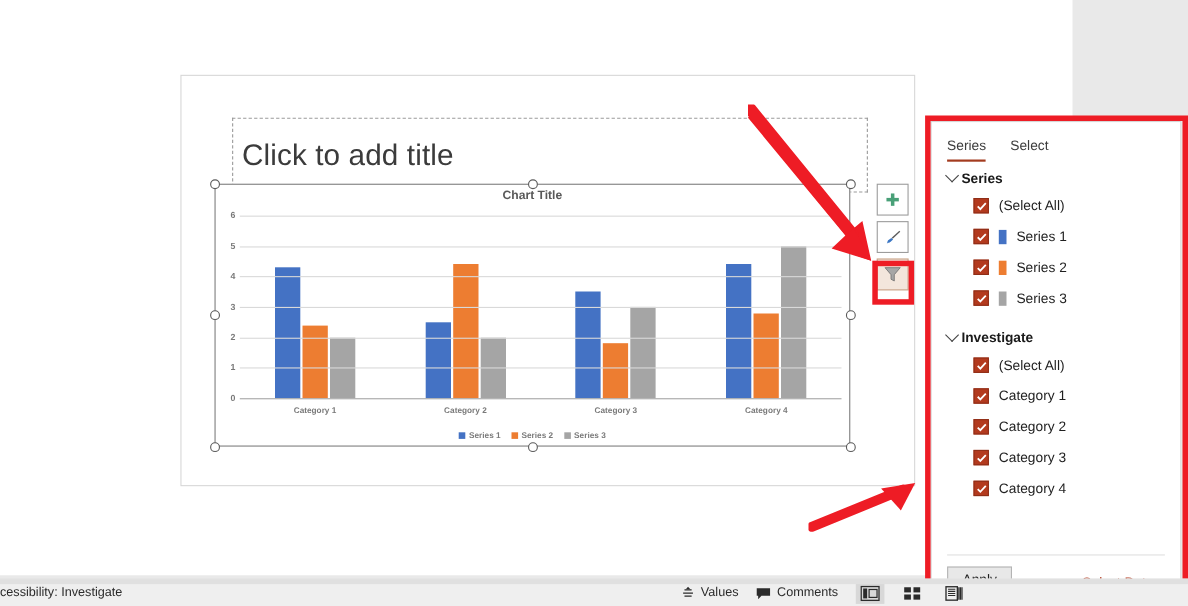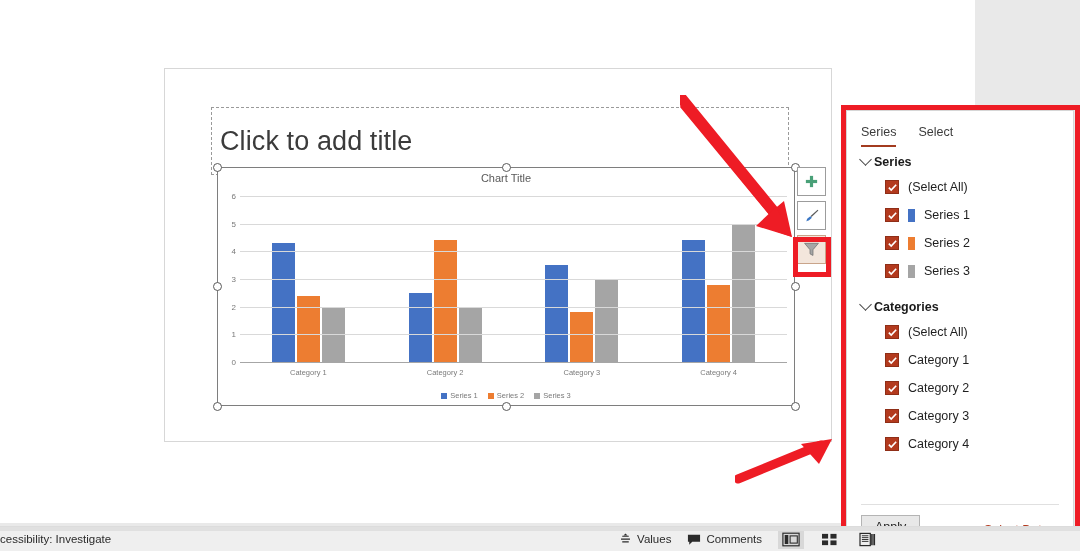--- a/index.html
+++ b/index.html
@@ -25,21 +25,21 @@
     border:1px dashed #9a9a9a;
     display:flex; align-items:center;
   }
   .title-ph span {
     font-size:27px; color:#3b3b3b; font-weight:400; padding-left:8px;
     letter-spacing:0.1px;
   }
 
   
   .chart-obj {
-    position:absolute; left:217px; top:167px; width:578px; height:239px;
+    position:absolute; left:195px; top:167px; width:578px; height:239px;font-weight:bold;
   }
   .chart-frame {
     position:absolute; left:0; top:0; width:100%; height:100%;
     border:1px solid #7e7e7e; background:#fff;
   }
   .chart-title {
     position:absolute; top:5px; left:0; width:100%; text-align:center;
     font-size:11px; color:#595959;
   }
   
@@ -311,21 +311,21 @@
             <div class="cbx">
               <svg width="11" height="11" viewBox="0 0 12 12">
                 <path d="M2 6.2 L4.6 8.8 L10 3" stroke="#ffffff" stroke-width="1.8" fill="none"></path>
               </svg>
             </div>
             <span class="sw" style="background: rgb(165, 165, 165);"></span>
             <span>Series 3</span>
           </div>
           <div class="group-header" style="top: 189px;">
             <span class="chev"></span>
-            <span>Categories</span>
+            <span>Investigate</span>
           </div>
           <div class="pane-row" style="top: 214px;">
             <div class="cbx">
               <svg width="11" height="11" viewBox="0 0 12 12">
                 <path d="M2 6.2 L4.6 8.8 L10 3" stroke="#ffffff" stroke-width="1.8" fill="none"></path>
               </svg>
             </div>
             <span>(Select All)</span>
           </div>
           <div class="pane-row" style="top: 242px;">

